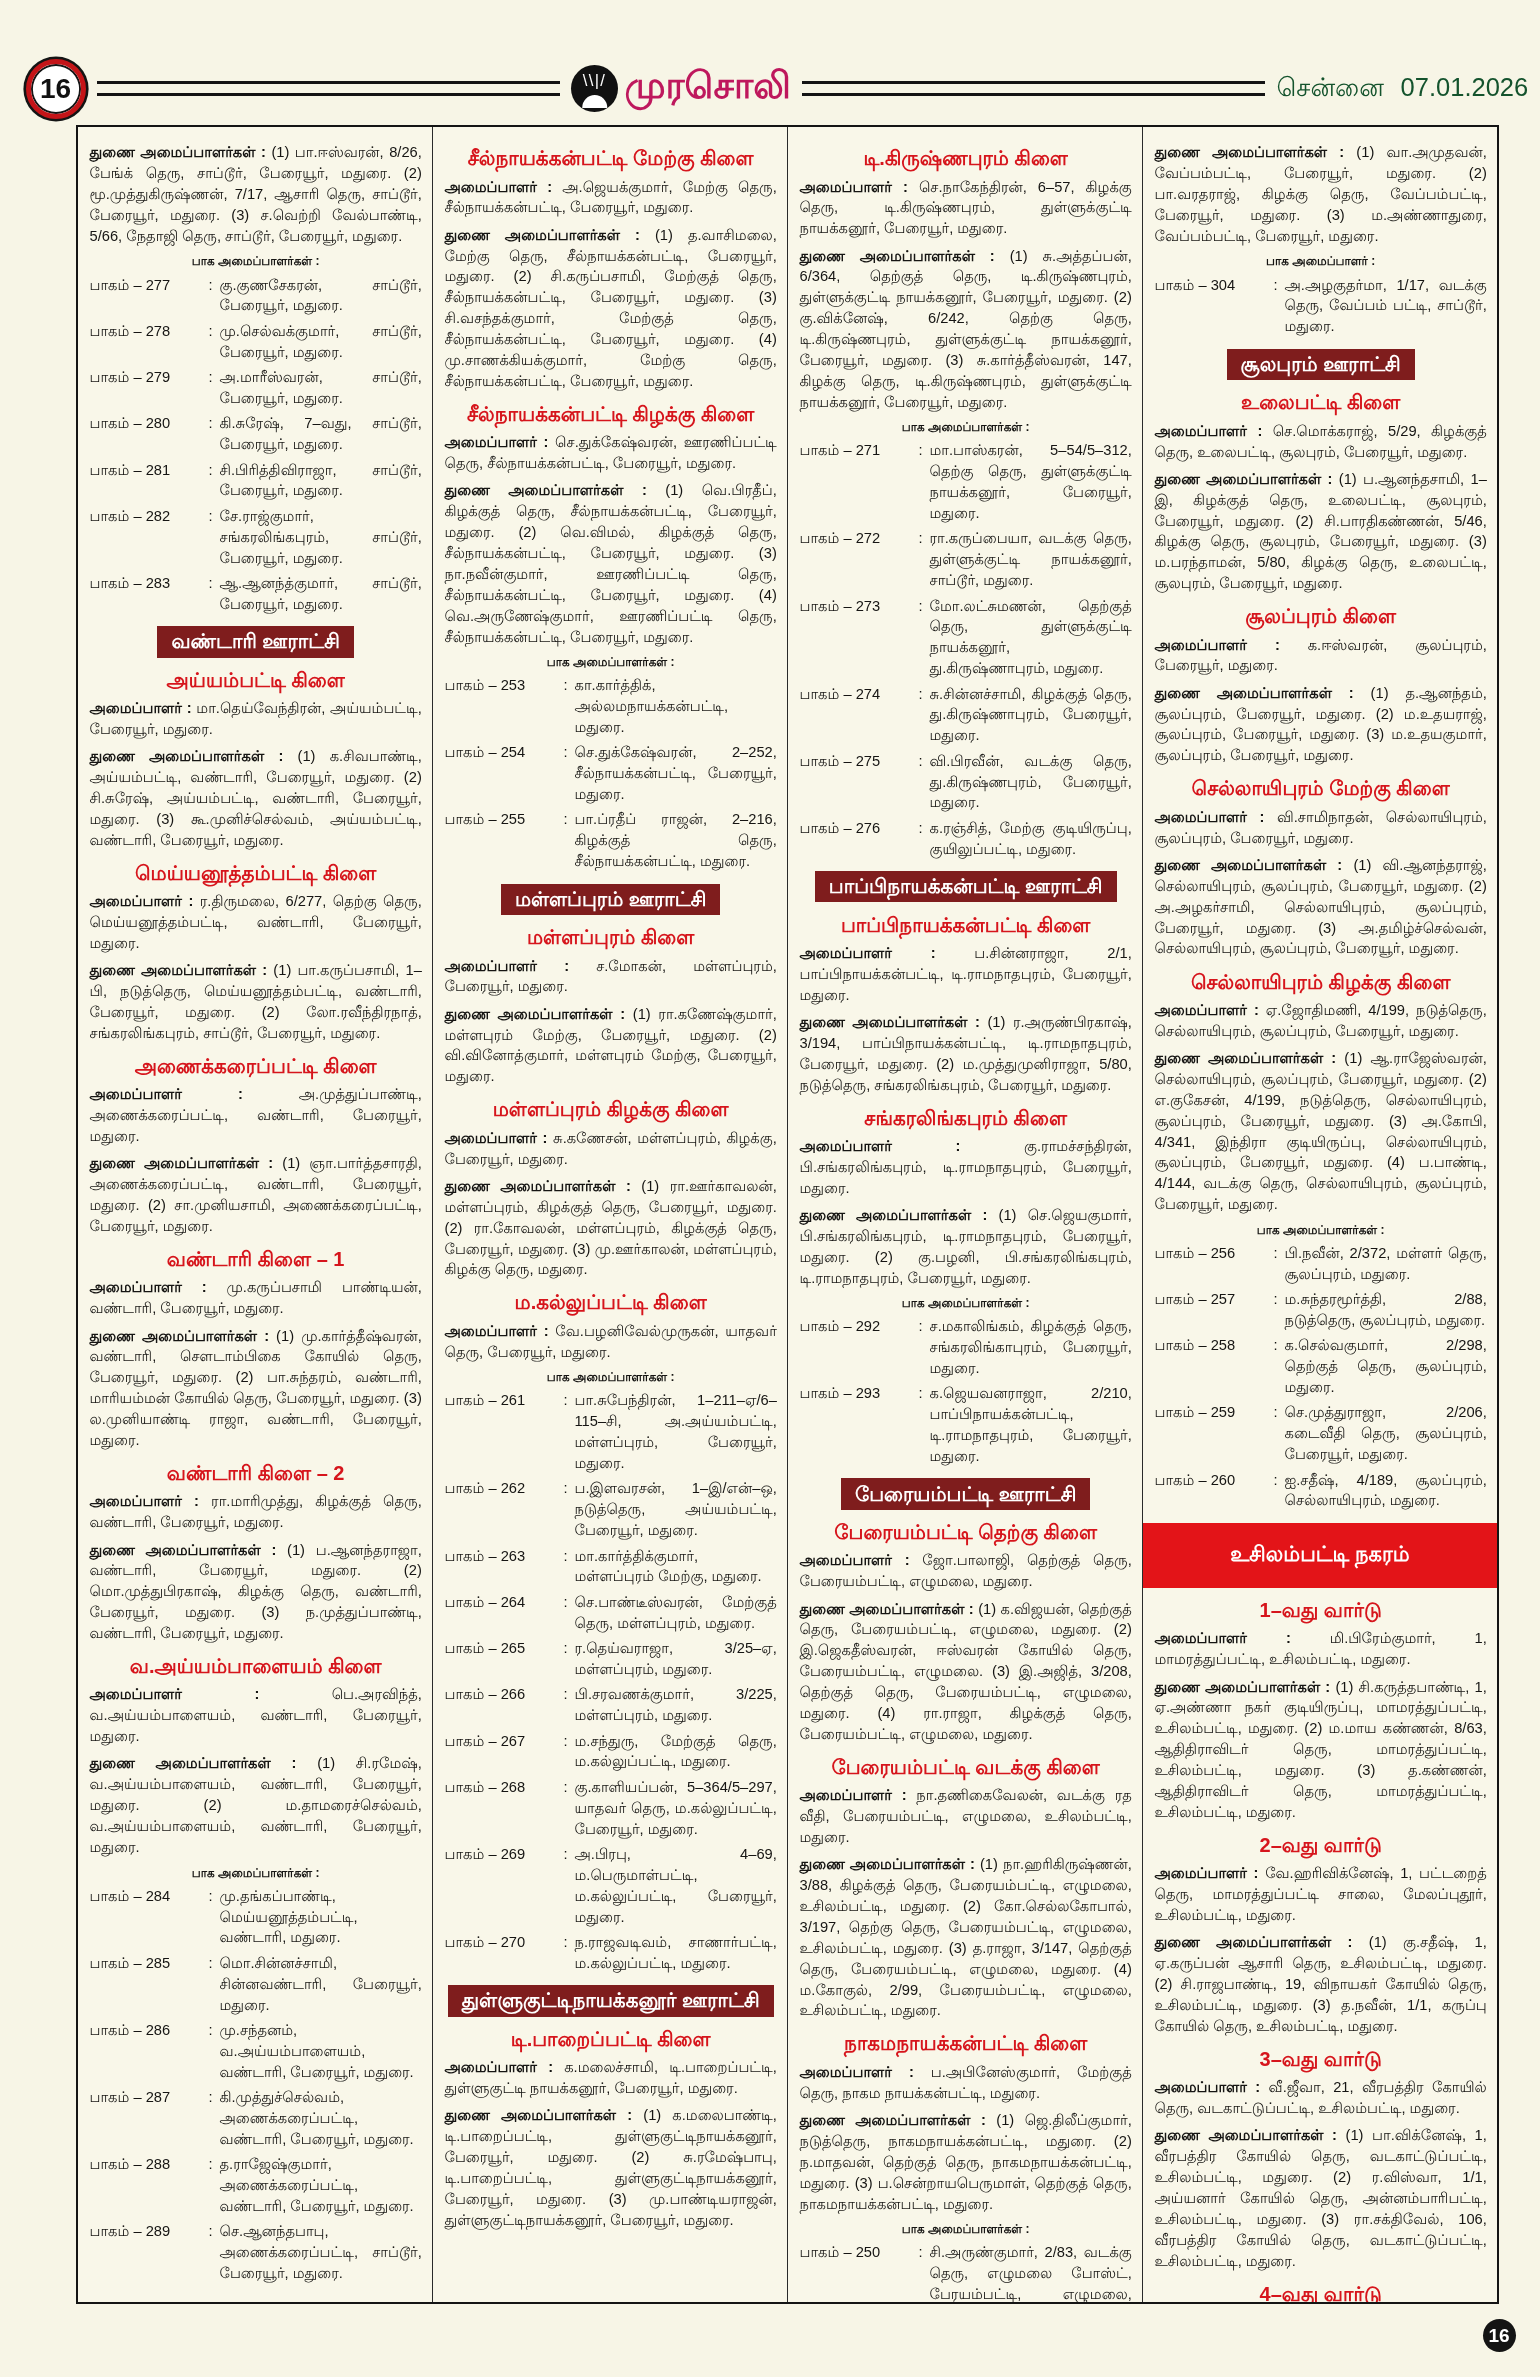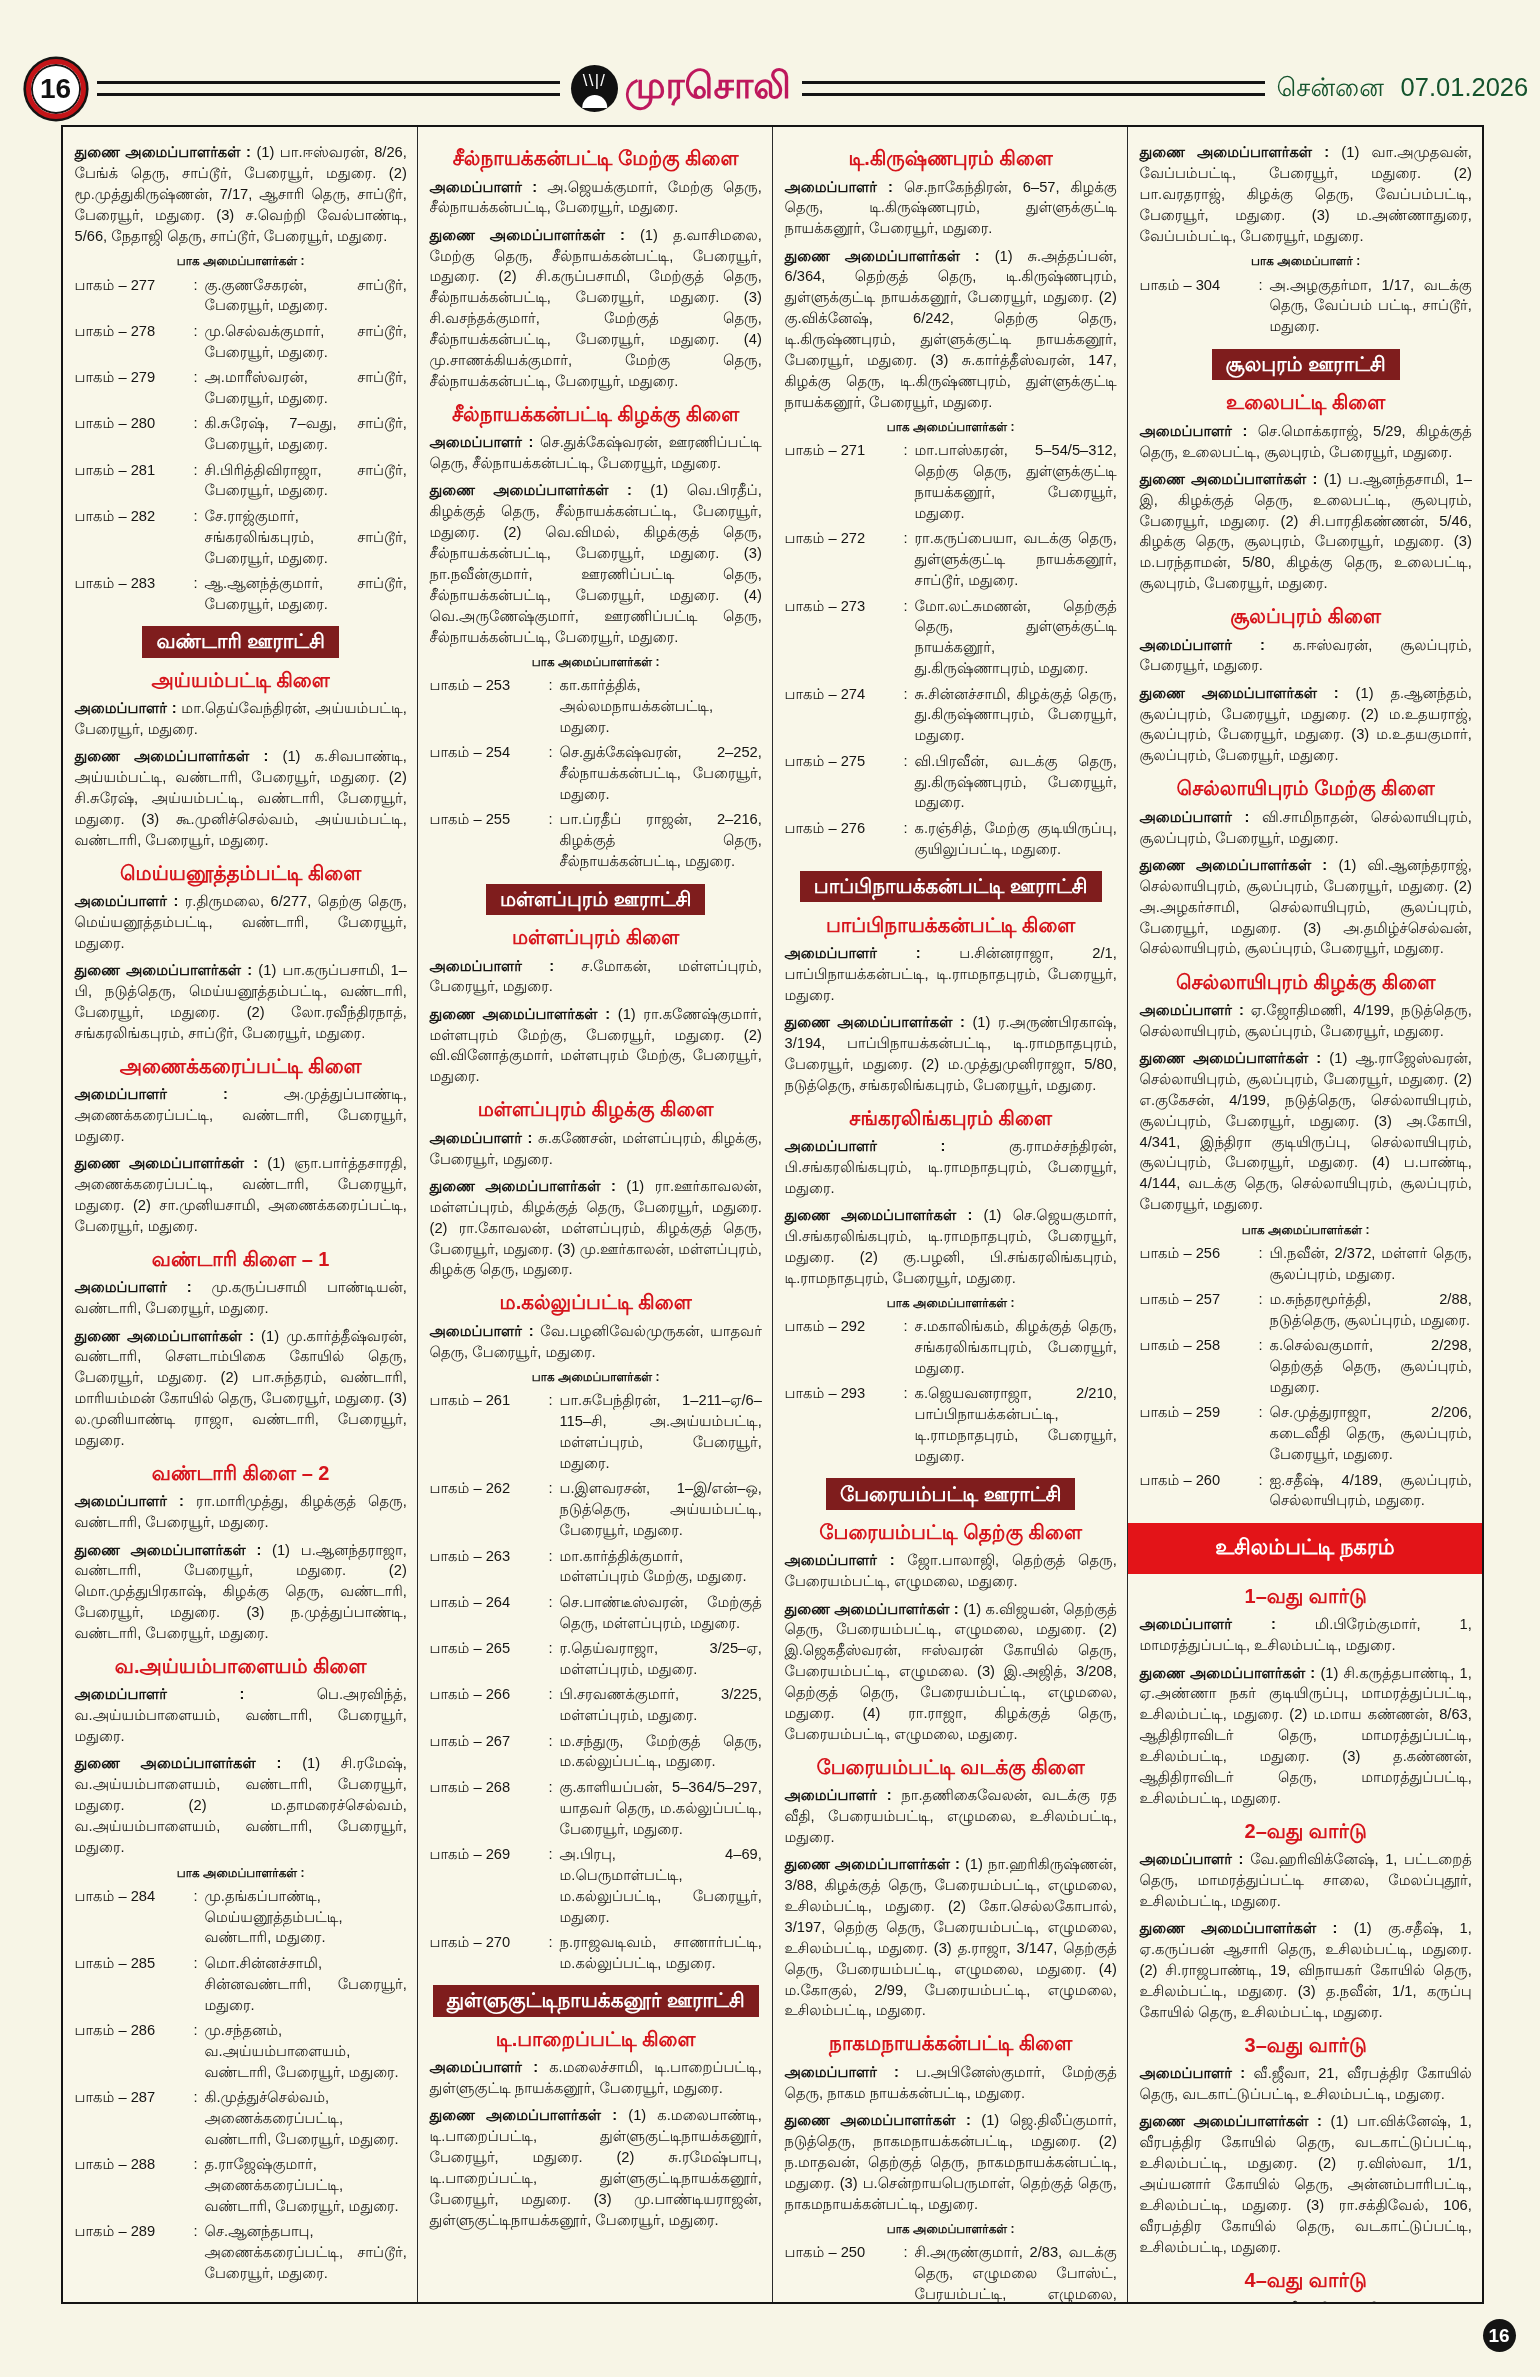--- a/index.html
+++ b/index.html
@@ -19,33 +19,33 @@
   }
   .rule{flex:1 1 auto;height:9px;border-top:3.2px solid #141414;border-bottom:3.2px solid #141414;margin:0 11.5px;}
   .masthead{display:flex;align-items:center;gap:6.4px;flex:0 0 auto;}
   .logo{width:47px;height:47px;border-radius:50%;background:#111;position:relative;overflow:hidden;flex:0 0 auto;}
   .logo .sun{position:absolute;left:50%;bottom:3.8px;transform:translateX(-50%);width:25.5px;height:12.8px;background:#fff;border-radius:25.5px 25.5px 0 0;}
   .logo .rays{position:absolute;left:50%;top:6.4px;transform:translateX(-50%);color:#fff;font-size:16.6px;letter-spacing:1.3px;}
   .masthead-title{font-size:37px;font-weight:bold;color:#be185d;}
   .dateline{flex:0 0 auto;font-size:25.5px;font-weight:normal;color:#14532d;display:flex;gap:16.6px;}
   
   .sheet{
-    position:absolute;left:61px;top:125px;width:1423px;height:2179px;
+    position:absolute;left:76px;top:125px;width:1423px;height:2179px;
     border:2.6px solid #141414;background:#f9f7e9;
     display:flex;box-sizing:border-box;
   }
   .col{flex:1 1 0;padding:9px 10.2px 6.4px 11.5px;overflow:hidden;box-sizing:border-box;}
   .col + .col{border-left:1.9px solid #2a2a2a;}
   .para{font-size:14.7px;line-height:1.42;text-align:justify;margin:6.4px 0;}
   .para b{font-weight:bold;}
   .sub{font-size:12px;font-weight:bold;text-align:center;margin:7.7px 0 5.1px 0;}
   .redhead{font-size:20px;font-weight:bold;color:#d6151c;text-align:center;margin:10.2px 0 6.4px 0;line-height:1.2;}
   .pinkhead{text-align:center;margin:11.5px 0 3.8px 0;}
   .pinkhead span{display:inline-block;background:#7f1d1d;color:#ffffff;font-size:20px;font-weight:bold;padding:3.2px 14px;line-height:1.25;}
-  .banner{background:#e31418;color:#fff;font-size:21px;font-weight:bold;text-align:center;padding:12px 0;margin:11.5px -10.2px 5.1px -11.5px;}
+  .banner{background:#e31418;color:#fff;font-size:21px;font-weight:bold;text-align:center;padding:19px 0;margin:11.5px -10.2px 5.1px -11.5px;}
   .part{display:flex;font-size:14.7px;line-height:1.42;margin:4.5px 0;}
   .part .pnum{flex:0 0 112px;white-space:nowrap;}
   .part .pcol{flex:0 0 18px;text-align:center;}
   .part .ptext{flex:1 1 auto;text-align:justify;}
   
   .footnum{
     position:absolute;right:25.5px;top:2319px;width:33px;height:33px;border-radius:50%;
     background:#141414;color:#fff;display:flex;align-items:center;justify-content:center;
     font-size:19px;font-weight:bold;
   }

